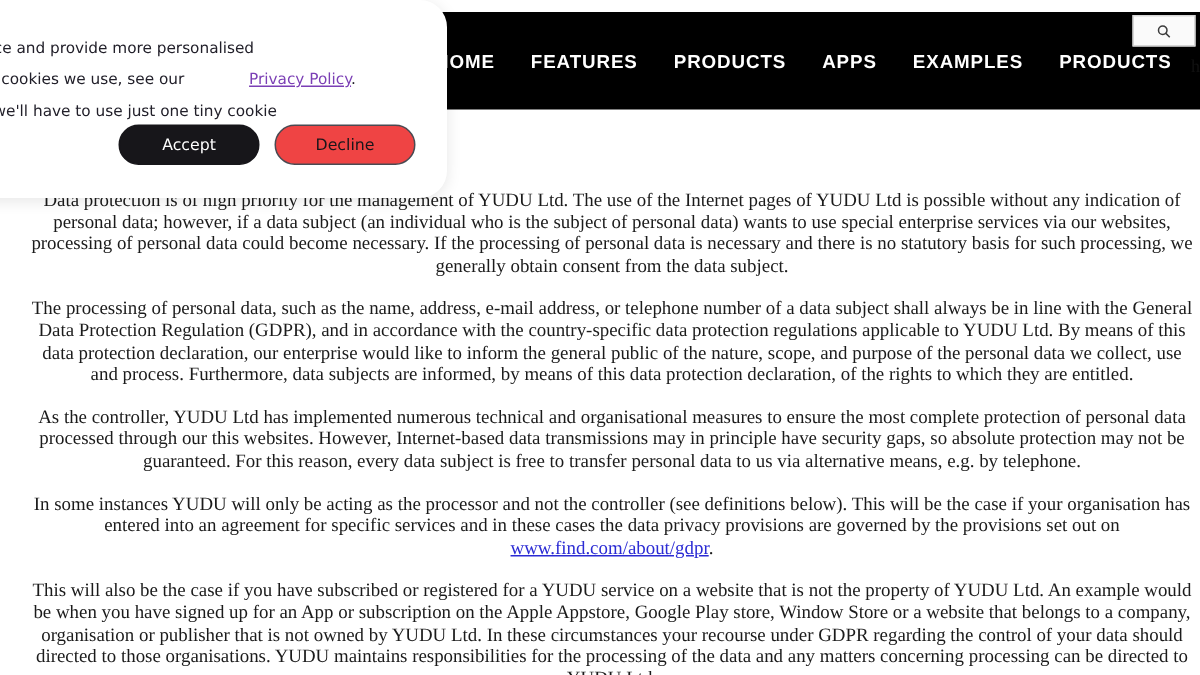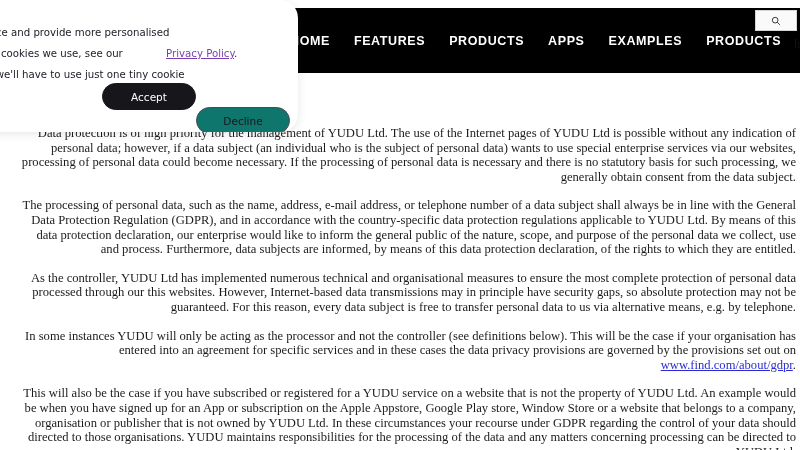--- a/index.html
+++ b/index.html
@@ -97,48 +97,47 @@
   }
   .cookie-text .line { padding-left: 14px; white-space: nowrap; }
   .cookie-policy-link {
     color: #7b3fb5;
     text-decoration: underline;
     cursor: pointer;
     margin-left: 40px;
   }
   .cookie-buttons {
     position: absolute;
-    left: 292px;
+    left: 269px;
     top: 83px;
     display: flex;
-    gap: 0;
+    gap: 10px;
   }
   .btn {
     font-family: "DejaVu Sans", "Liberation Sans", sans-serif;
     font-size: 10.5px;
     border-radius: 999px;
     padding: 0 22px;
     height: 27px;
     line-height: 27px;
     text-align: center;
     cursor: pointer;
     box-sizing: border-box;
   }
   .btn-accept {
     background: #17161a;
     color: #ffffff;
     border: 1px solid #17161a;
     min-width: 94px;
   }
   .btn-decline {
-    background: #0f766e;
+    background: #ef4444;
     color: #17161a;
     border: 1px solid #4a4a52;
     min-width: 94px;
-    margin-top: 24px;
   }
 
   
   .content {
     position: absolute;
     left: 4px;
     top: 126px;
     width: 792px;
   }
   .doc-version {
@@ -146,21 +145,21 @@
     font-weight: bold;
     color: #000000;
     margin: 0 0 12px 0;
     letter-spacing: 0.1px;
   }
   .para {
     font-size: 12.6px;
     line-height: 14.6px;
     color: #1b1b1b;
     margin: 0 0 14px 16px;
-    text-align: right;
+    text-align: center;
   }
   .para:last-child { margin-bottom: 0; }
   .inline-link {
     color: #2b2bd4;
     text-decoration: underline;
     cursor: pointer;
   }
 </style>
 </head>
 <body>

